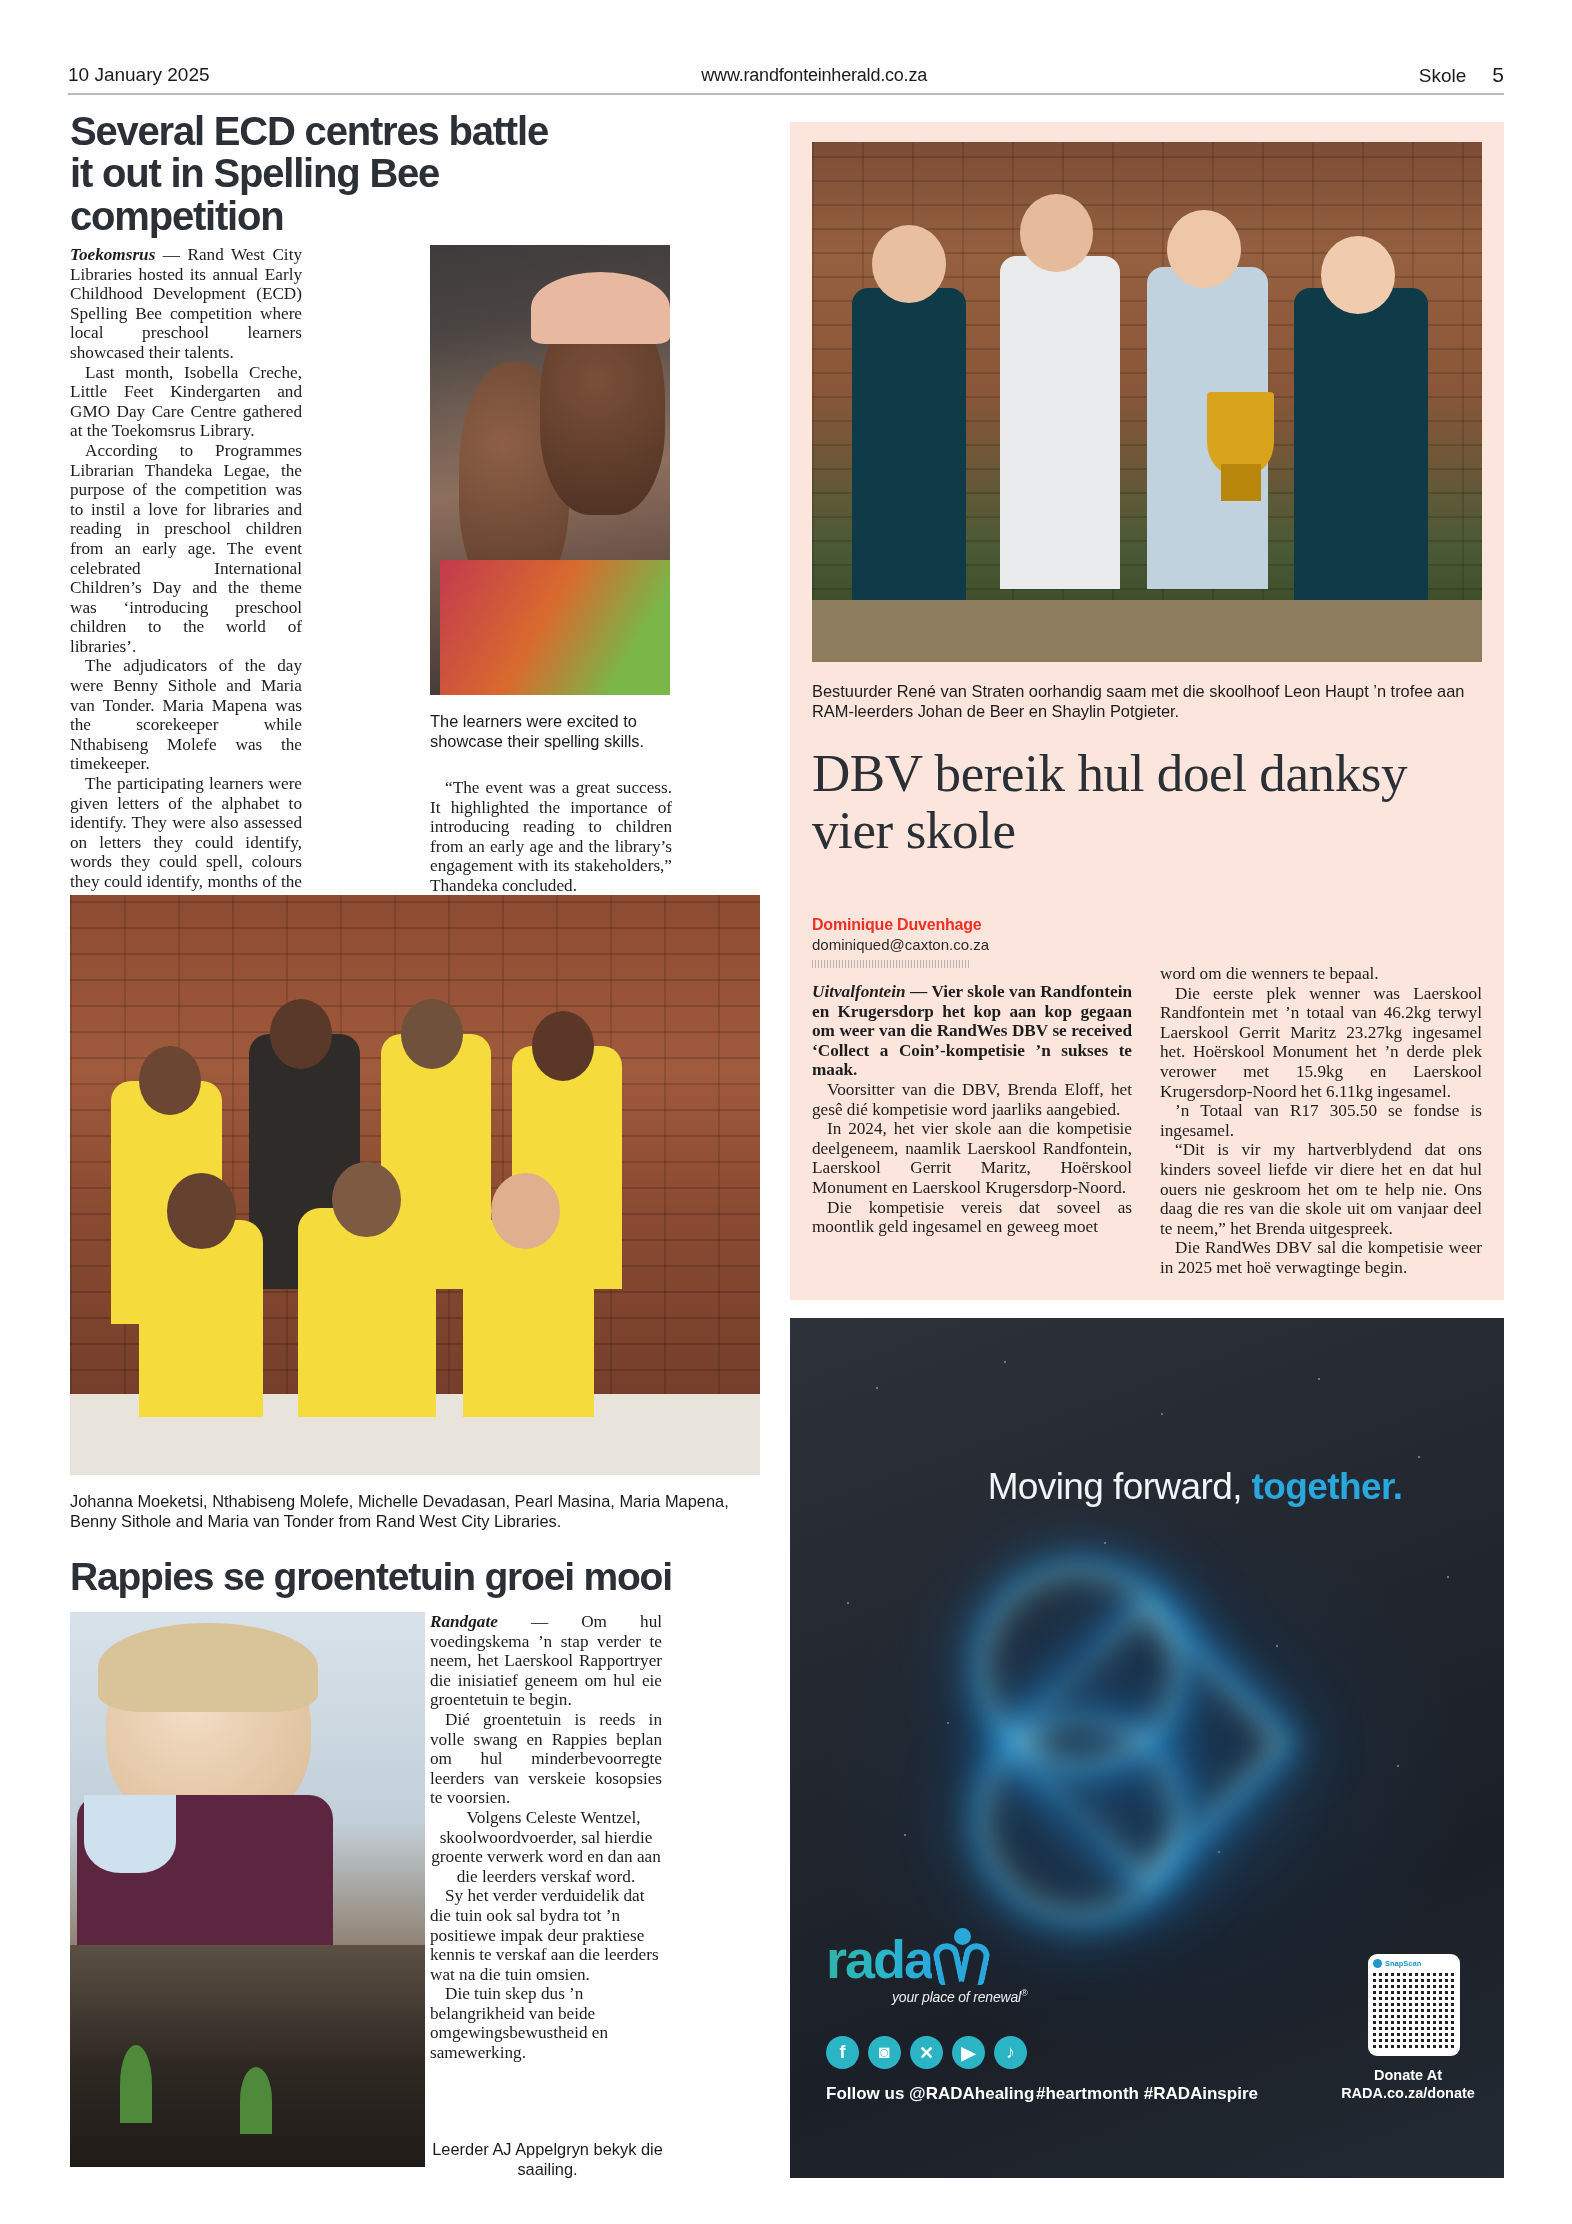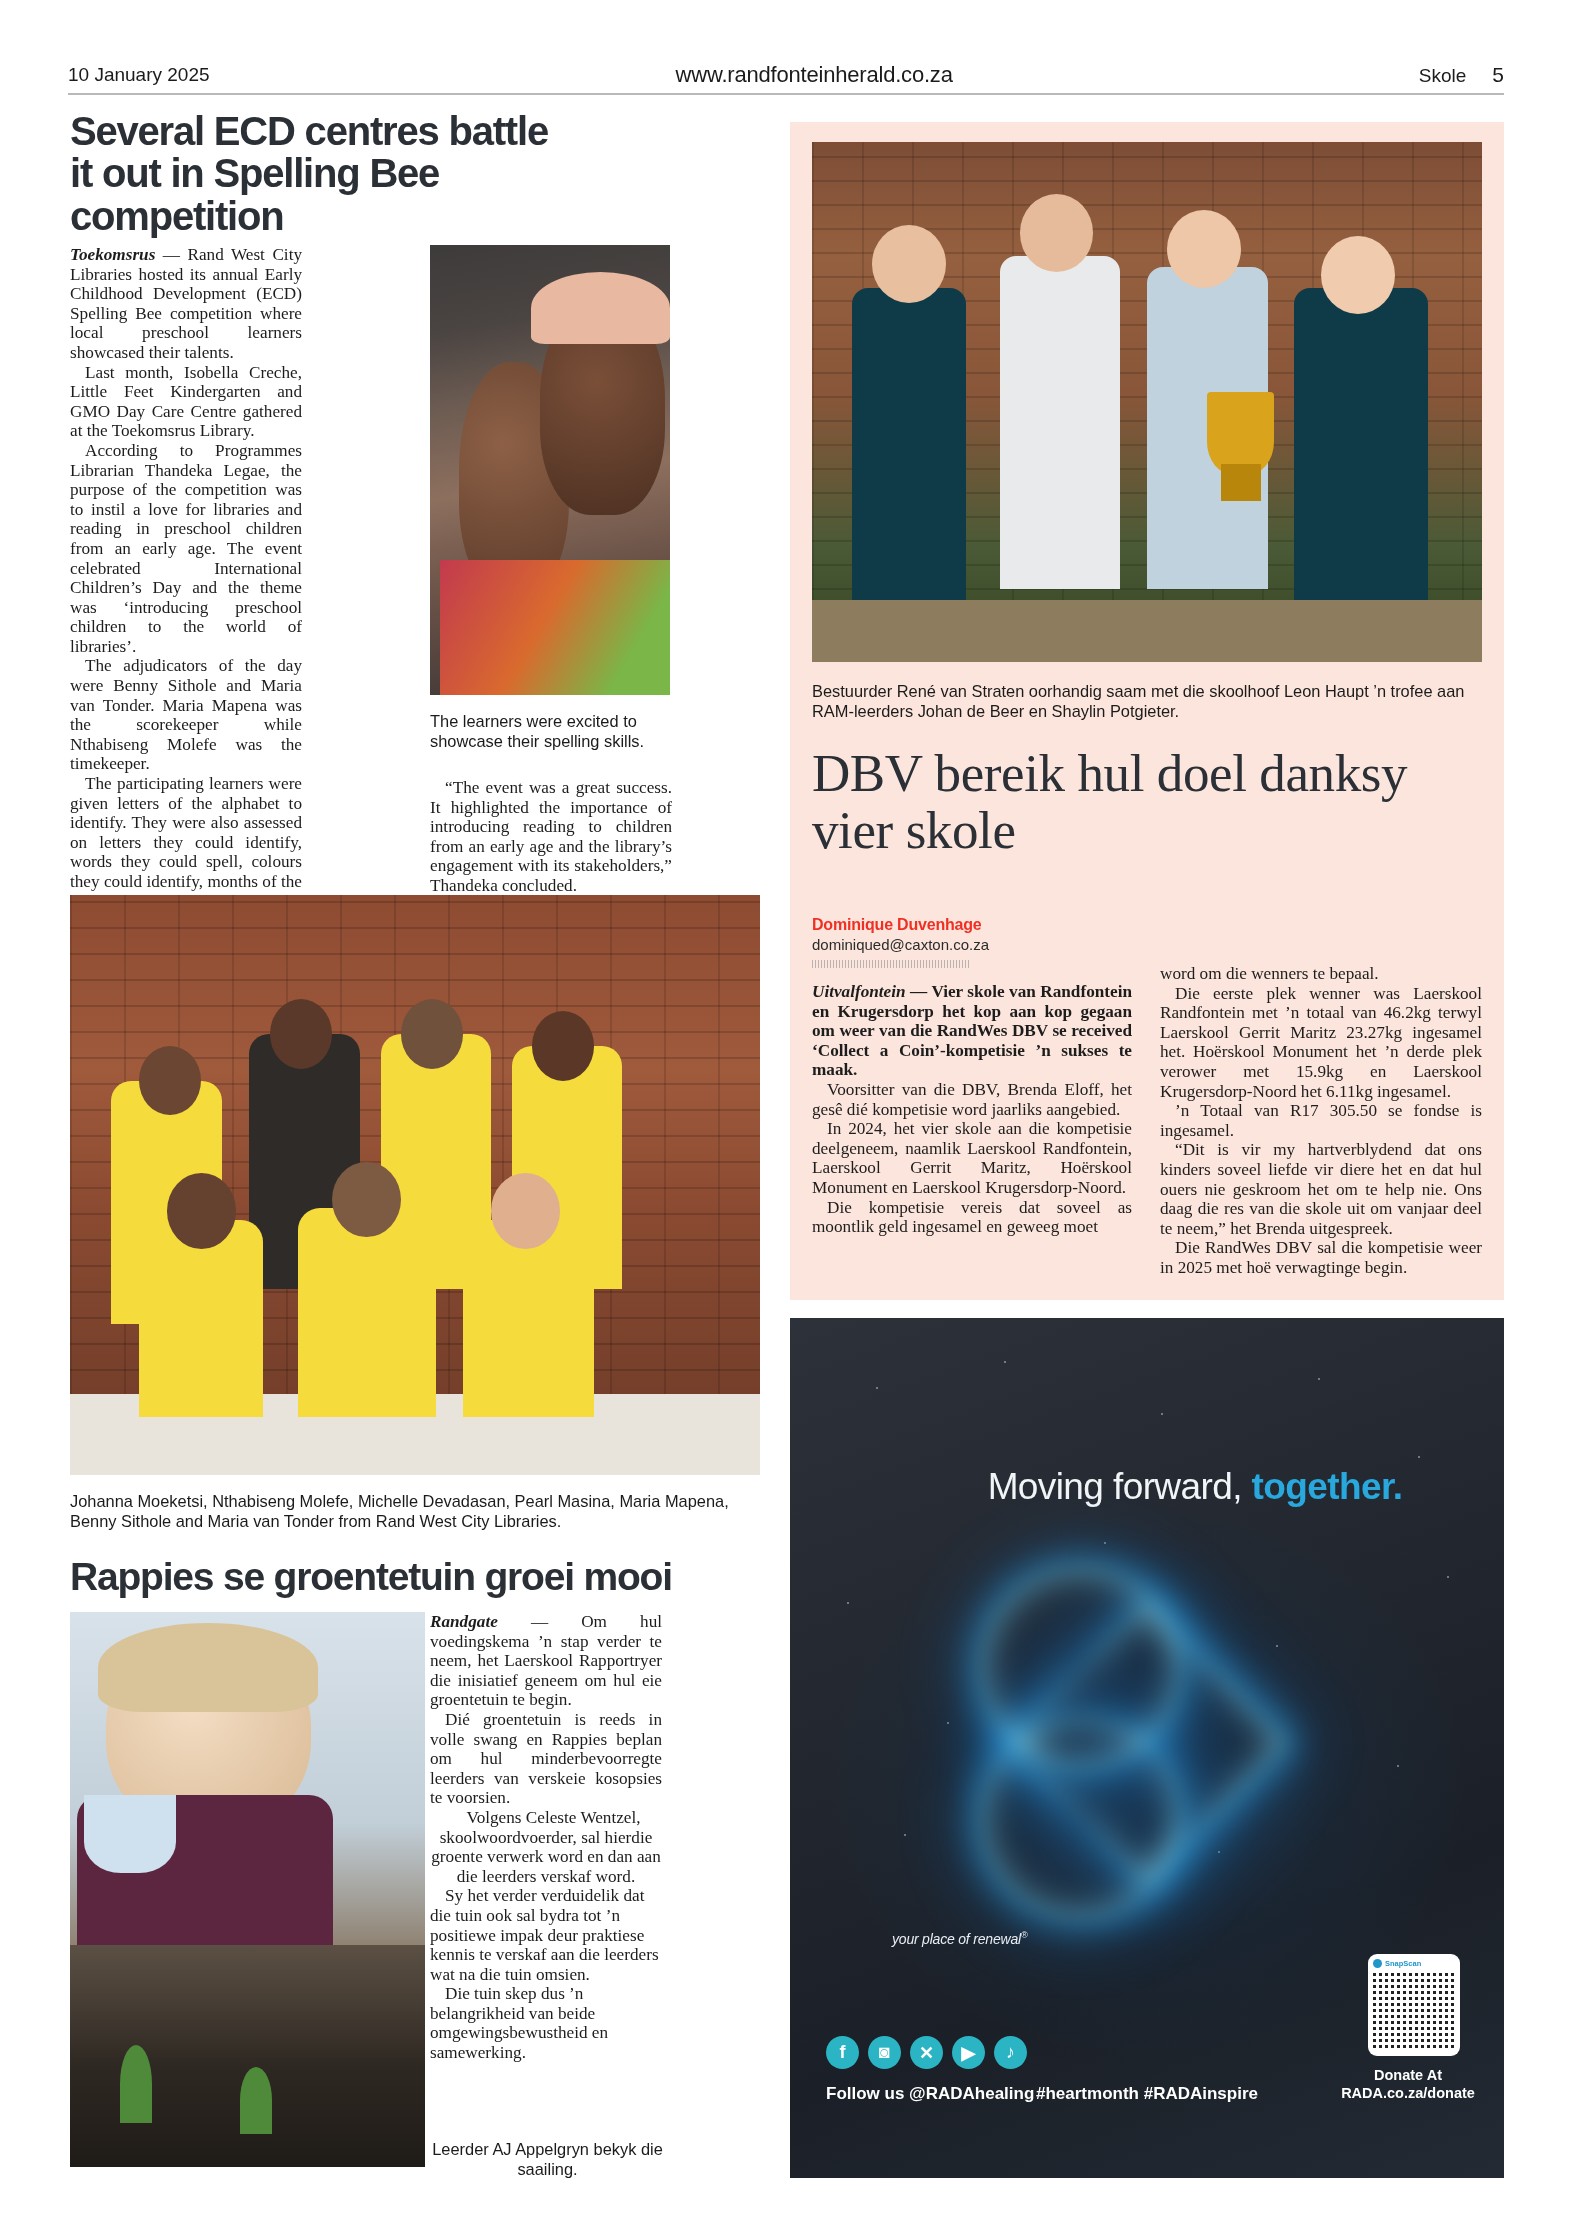--- a/index.html
+++ b/index.html
@@ -13,21 +13,21 @@
   }
 
   .page { position: relative; width: 1572px; height: 2224px; padding: 0; }
 
   
   .masthead {
     position: absolute; left: 68px; top: 58px; width: 1436px; height: 34px;
     display: flex; align-items: center; justify-content: space-between;
     font-family: "Liberation Sans", sans-serif; font-size: 19px; color: #1b1b1b;
   }
-  .masthead .url { font-size: 22px; letter-spacing: -0.2px; }
+  .masthead .url { font-size: 18px; letter-spacing: -0.2px; }
   .masthead .right { display: flex; align-items: baseline; gap: 26px; }
   .masthead .pageno { font-size: 21px; }
   .rule-top { position: absolute; left: 68px; top: 93px; width: 1436px; height: 2px; background: #b9b9b9; }
 
   
   .hl-sans {
     font-family: "Liberation Sans", sans-serif;
     font-weight: 700; color: #2b2f36; line-height: 1.06; letter-spacing: -1.2px;
   }
   .bodytext {
@@ -363,20 +363,28 @@
       <span class="w">Moving forward, </span><span class="c">together.</span>
     </div>
 
     <div class="nebula">
       <div class="heart-glow">
         <div class="heart-shape"></div>
       </div>
     </div>
 
     <div id="ad-logo">
+      <div class="rada-row">
+        <span class="rada-word">rada</span>
+        <span class="rada-people">
+          <span class="head"></span>
+            <span class="bodyL"></span>
+            <span class="bodyR"></span>
+        </span>
+      </div>
       <div class="rada-tag">
         <span>your place of renewal</span><sup>®</sup>
       </div>
     </div>
 
     <div id="ad-social">
       <span class="sicon">f</span>
       <span class="sicon">◙</span>
       <span class="sicon">✕</span>
       <span class="sicon">▶</span>

